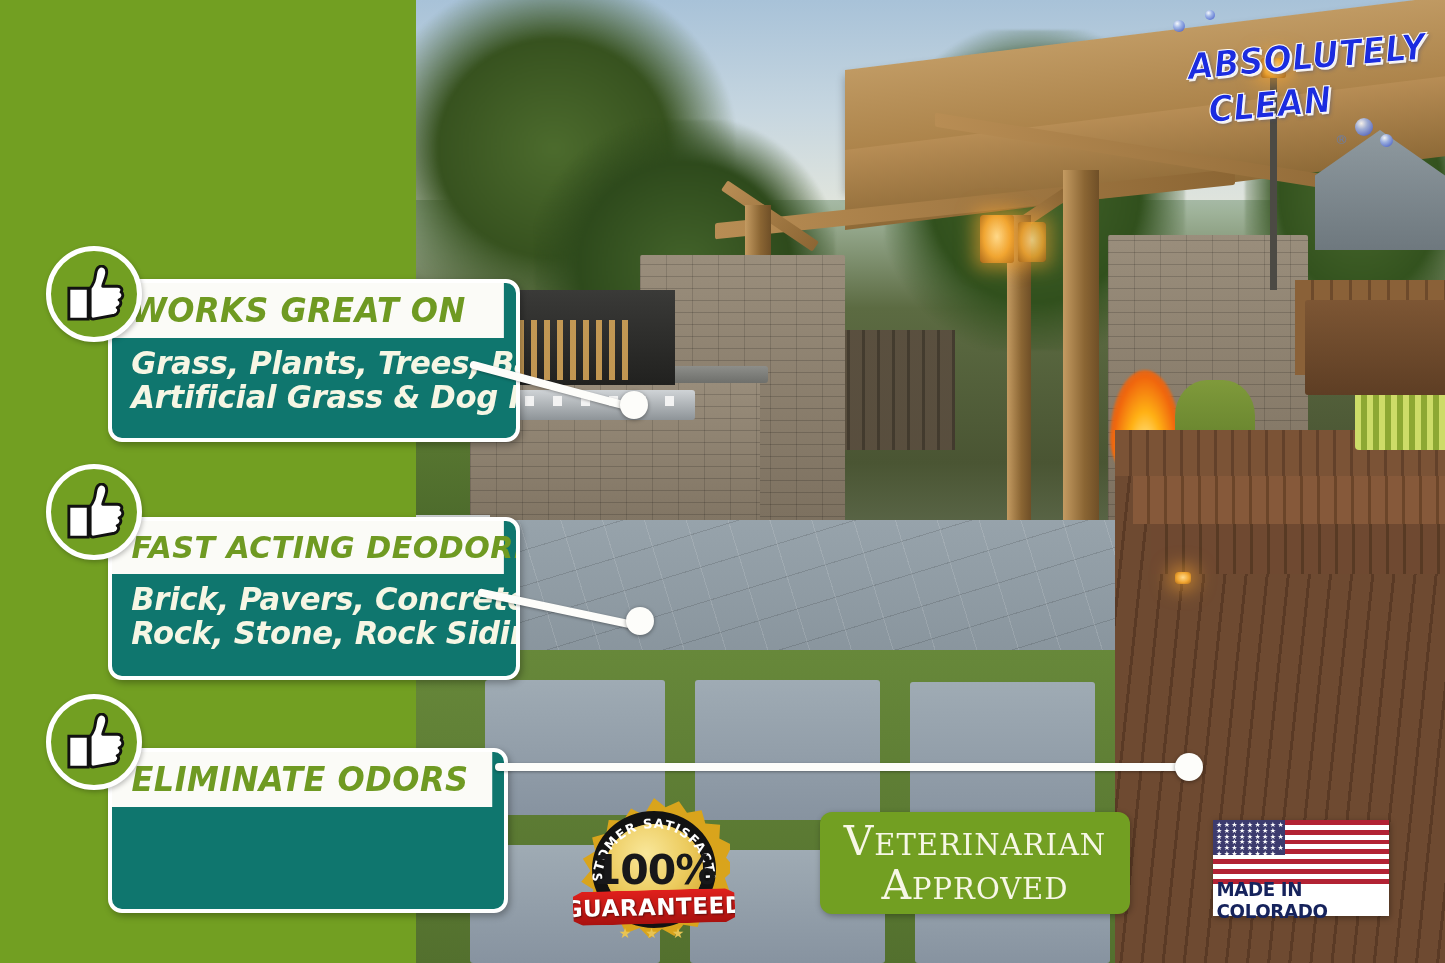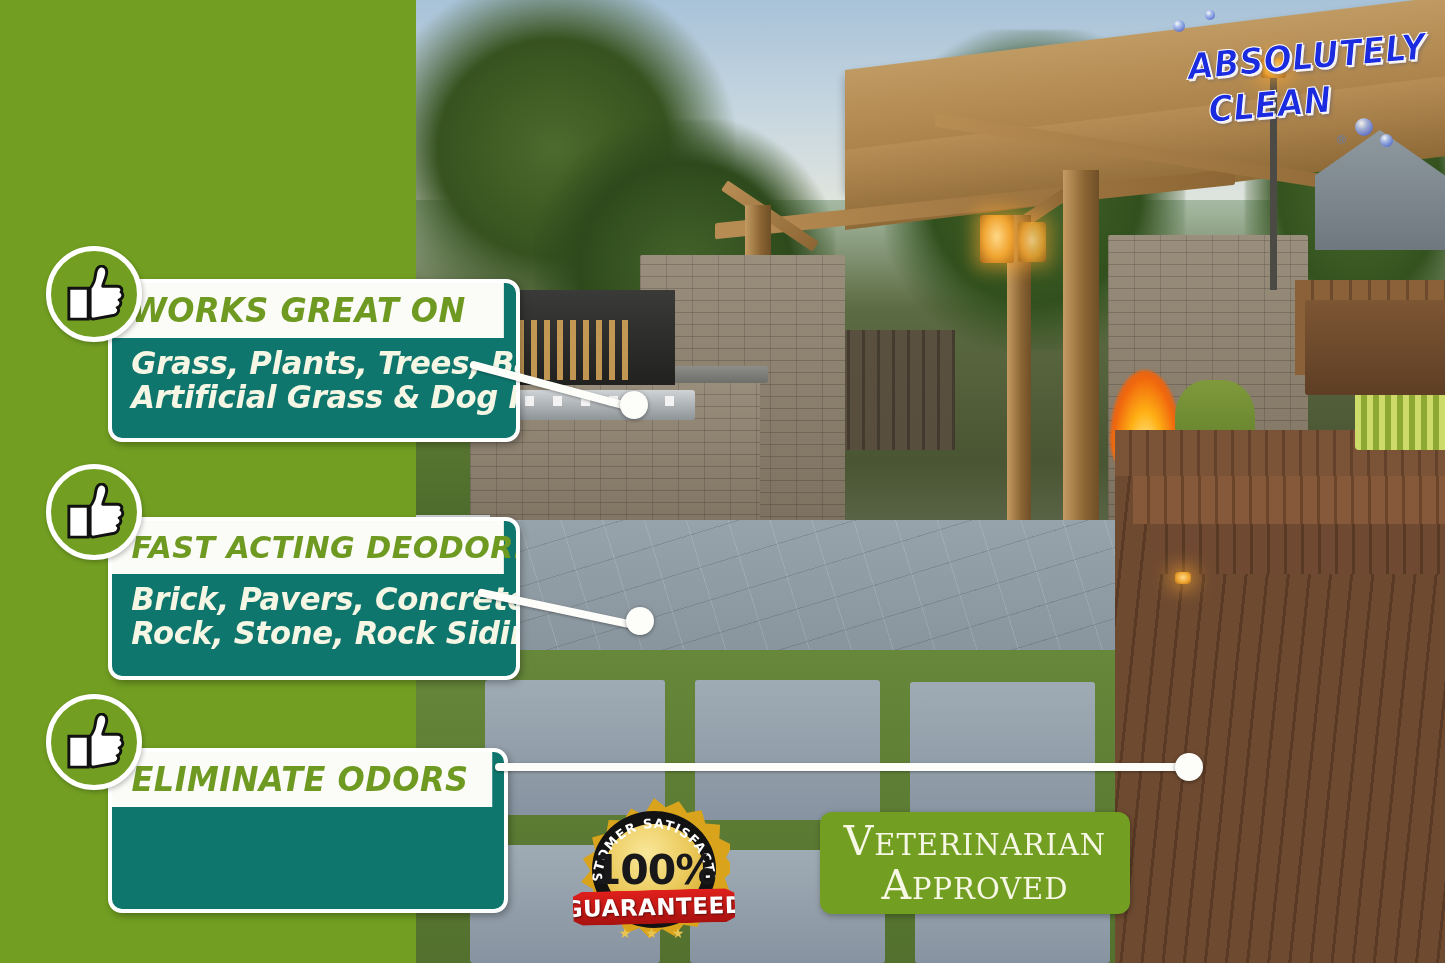--- a/index.html
+++ b/index.html
@@ -410,14 +410,20 @@
       <span>GUARANTEED</span>
     </div>
     <div class="g-stars">★ ★ ★</div>
   </div>
 
   <div class="vet-badge">
     <div class="vet-line vet-1">Veterinarian</div>
     <div class="vet-line vet-2">Approved</div>
   </div>
 
+  <div class="flag-badge">
+    <div class="flag-stripes"></div>
+    <div class="flag-canton"></div>
+    <div class="flag-stars">★★★★★★★★★ ★★★★★★★★ ★★★★★★★★★ ★★★★★★★★ ★★★★★★★★★ ★★★★★★★★</div>
+    <div class="flag-text">MADE IN COLORADO</div>
+  </div>
 
 </div>
 
 </body></html>

